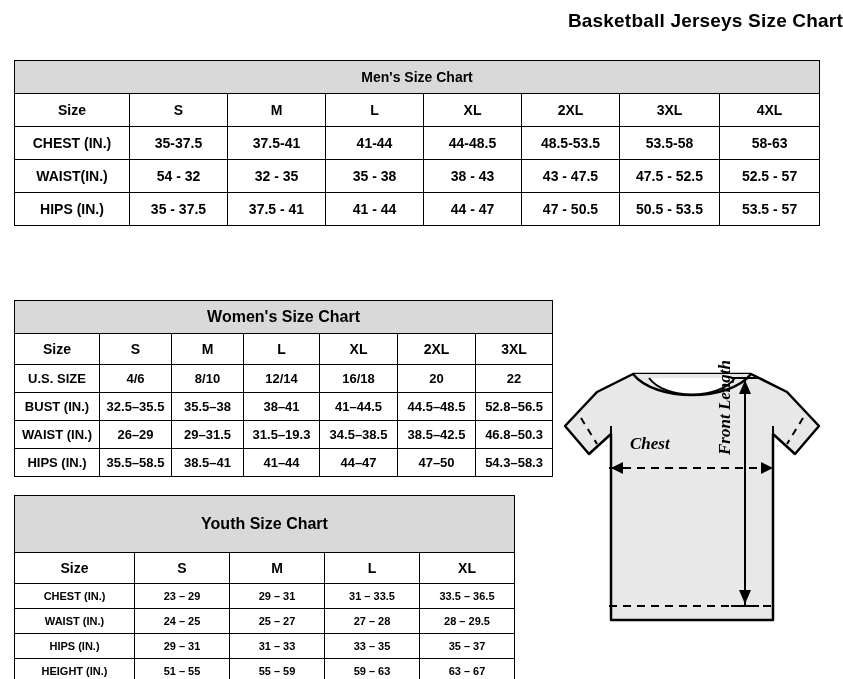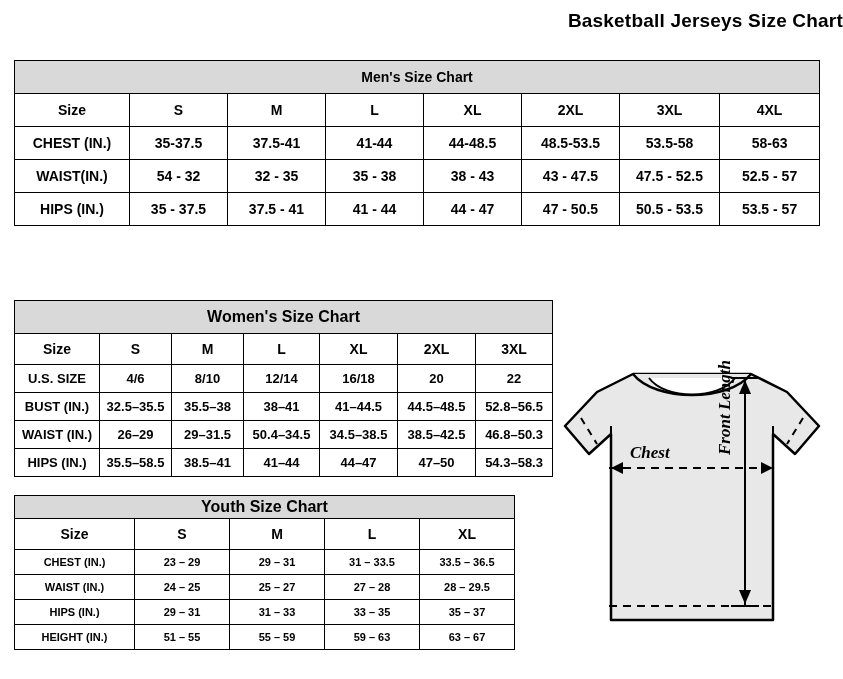--- a/index.html
+++ b/index.html
@@ -79,21 +79,21 @@
 
   
   #youth-table {
     position: absolute;
     left: 14px;
     top: 495px;
     width: 500px;
   }
   #youth-table .tbl-header td {
     font-size: 16px;
-    padding: 2px 0;
+    padding: 19px 0;
   }
   #youth-table td {
     font-size: 11px;
     padding: 6px 1px;
   }
   #youth-table tr.size-row td {
     font-size: 14px;
     padding: 7px 1px;
   }
 
@@ -109,21 +109,20 @@
     display: block;
   }
   .label-chest {
     position: absolute;
     left: 630px;
     top: 434px;
     font-family: "Liberation Serif", serif;
     font-style: italic;
     font-weight: bold;
     font-size: 17px;
-    margin-top: 9px;
   }
   .label-front-length {
     position: absolute;
     left: 715px;
     top: 455px;
     font-family: "Liberation Serif", serif;
     font-style: italic;
     font-weight: bold;
     font-size: 17px;
     transform: rotate(-90deg);
@@ -232,21 +231,21 @@
       <td>35.5–38</td>
       <td>38–41</td>
       <td>41–44.5</td>
       <td>44.5–48.5</td>
       <td>52.8–56.5</td>
     </tr>
     <tr>
       <td>WAIST (IN.)</td>
       <td>26–29</td>
       <td>29–31.5</td>
-      <td>50.4–34.5</td>
+      <td>31.5–19.3</td>
       <td>34.5–38.5</td>
       <td>38.5–42.5</td>
       <td>46.8–50.3</td>
     </tr>
     <tr>
       <td>HIPS (IN.)</td>
       <td>35.5–58.5</td>
       <td>38.5–41</td>
       <td>41–44</td>
       <td>44–47</td>

